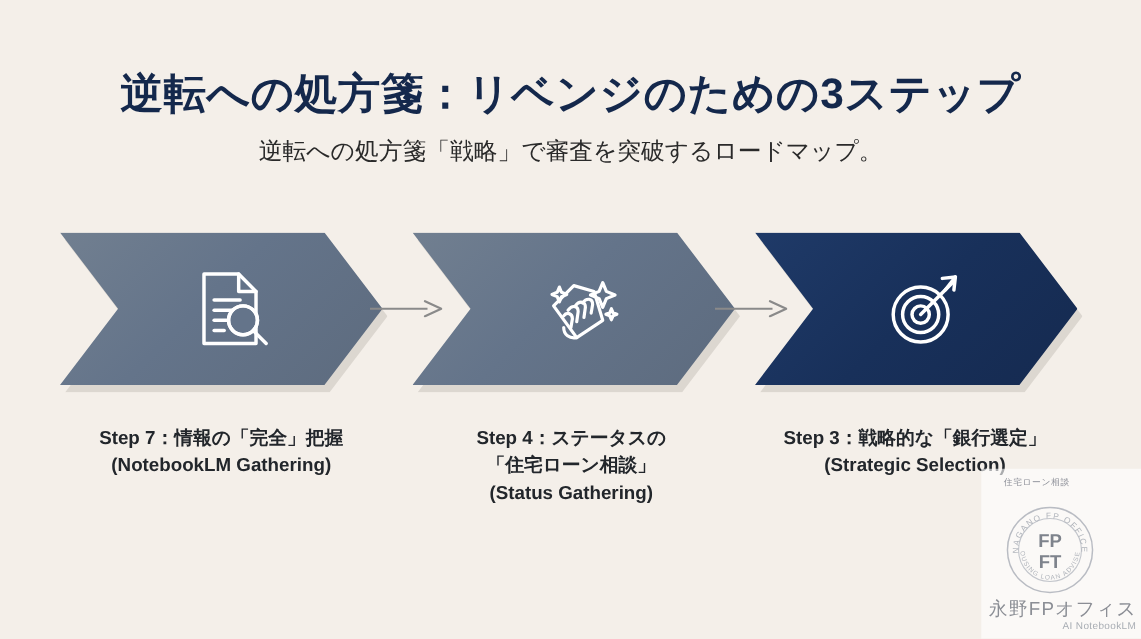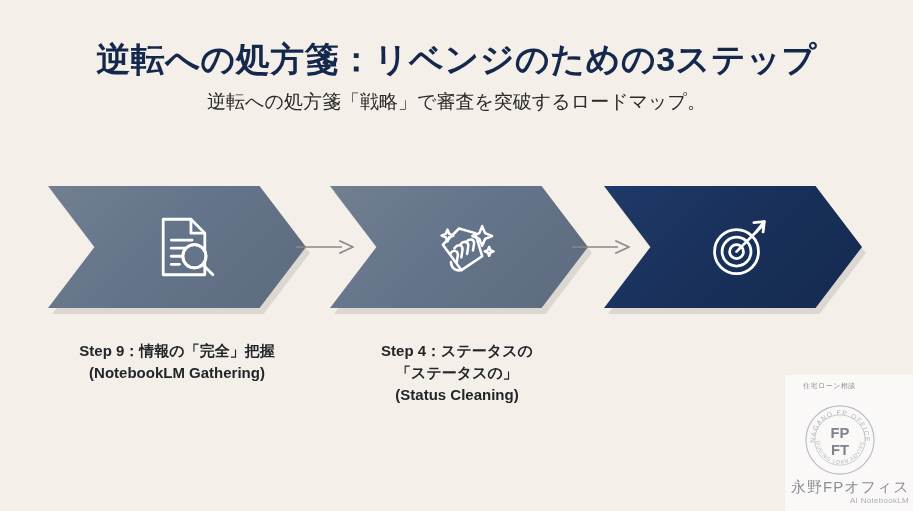--- a/index.html
+++ b/index.html
@@ -29,21 +29,21 @@
     width: 913px;
     text-align: center;
     padding-top: 40px;
   }
   .title {
     font-size: 34px;
     font-weight: bold;
     color: #14284c;
     letter-spacing: 0.5px;
     line-height: 1.15;
-    margin: 0;
+    margin: 16px;
     white-space: nowrap;
   }
   .subtitle {
     font-size: 19px;
     font-weight: normal;
     color: #2a2a2a;
     margin: 12px 0 0 0;
     line-height: 1.2;
     white-space: nowrap;
   }
@@ -269,30 +269,34 @@
           </svg>
         </span>
       </div>
     </div>
 
   </div>
 
   <div class="captions">
 
     <div class="caption p1">
-      <span class="line">Step 9：情報の「完全」把握</span>
+      <span class="line">Step 7：情報の「完全」把握</span>
       <span class="line">(NotebookLM Gathering)</span>
     </div>
 
     <div class="caption p2">
       <span class="line">Step 4：ステータスの</span>
-      <span class="line">「ステータスの」</span>
-      <span class="line">(Status Cleaning)</span>
-    </div>
-
+      <span class="line">「住宅ローン相談」</span>
+      <span class="line">(Status Gathering)</span>
+    </div>
+
+    <div class="caption p3">
+      <span class="line">Step 3：戦略的な「銀行選定」</span>
+      <span class="line">(Strategic Selection)</span>
+    </div>
 
   </div>
 
   <div class="logo-block">
     <div class="logo-tag">住宅ローン相談</div>
 
     <div class="seal">
       <svg viewBox="0 0 100 100">
         <defs>
           <path id="arcTop" d="M 16,50 A 34,34 0 0 1 84,50" fill="none"></path>

